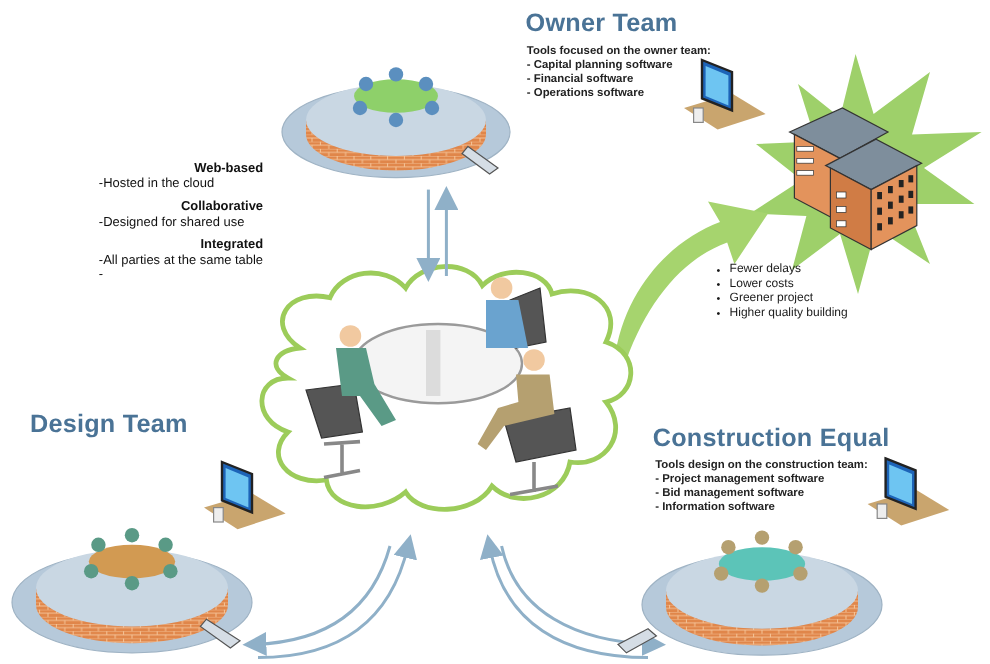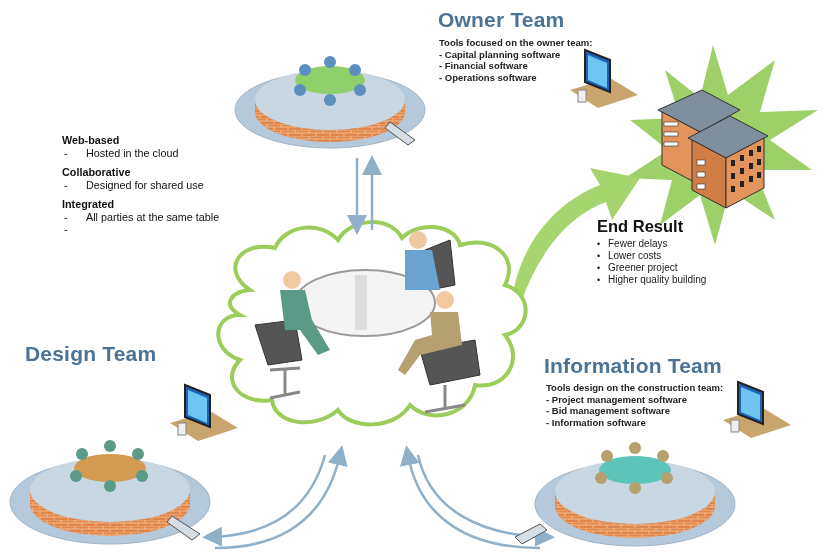--- a/index.html
+++ b/index.html
@@ -2,21 +2,21 @@
 <html><head>
 <meta charset="utf-8">
 <style>
   html, body { margin:0; padding:0; background:#ffffff; }
   #canvas { position:relative; width:825px; height:553px; overflow:hidden; background:#fff;
             font-family:"Liberation Sans", sans-serif; color:#1a1a1a; }
   svg.art { position:absolute; left:0; top:0; width:825px; height:553px; }
   .team-title { position:absolute; font-weight:bold; color:#4a7396; font-size:21px; letter-spacing:0.2px; white-space:nowrap; }
   .team-desc { position:absolute; font-size:9.5px; line-height:11.6px; color:#222;font-weight:bold; }
   .team-desc .line { white-space:nowrap; }
-  .features { position:absolute; left:62px; top:134px; font-size:10.8px; line-height:12.5px; color:#111; }
+  .features { position:absolute; left:62px; top:134px; font-size:10.8px; line-height:12.5px; color:#111;text-align:right; }
   .features .feat { margin-bottom:7px; }
   .features .feat-title { font-weight:bold; }
   .features .pt { display:flex; }
   .features .dash { width:22px; flex:none; padding-left:2px; }
   .end-result { position:absolute; left:597px; top:217px; }
   .end-title { font-weight:bold; font-size:16.5px; color:#111; white-space:nowrap; }
   .end-list { list-style:none; margin:2px 0 0 0; padding:0; font-size:10px; line-height:12px; }
   .end-list li { display:flex; white-space:nowrap; }
   .end-list .bullet { width:11px; flex:none; font-size:9px; }
 </style>
@@ -200,21 +200,20 @@
           <span class="dash">-</span>
           <span>All parties at the same table</span>
         </div>
       <div class="pt">
           <span class="dash">-</span>
         </div>
     </div>
   </div>
 
   <div class="end-result">
-    <div class="end-title">End Result</div>
     <ul class="end-list">
       <li>
           <span class="bullet">•</span>
           <span>Fewer delays</span>
         </li>
       <li>
           <span class="bullet">•</span>
           <span>Lower costs</span>
         </li>
       <li>
@@ -223,21 +222,21 @@
         </li>
       <li>
           <span class="bullet">•</span>
           <span>Higher quality building</span>
         </li>
     </ul>
   </div>
 
   <div class="team-title" style="left:25px; top:342px;">Design Team</div>
 
-  <div class="team-title" style="left:544px; top:354px;">Information Team</div>
+  <div class="team-title" style="left:544px; top:354px;">Construction Equal</div>
   <div class="team-desc" style="left:546px; top:382px;">
     <div class="line">Tools design on the construction team:</div>
     <div class="line">- Project management software</div>
     <div class="line">- Bid management software</div>
     <div class="line">- Information software</div>
   </div>
 
 </div>
 
 </body></html>

